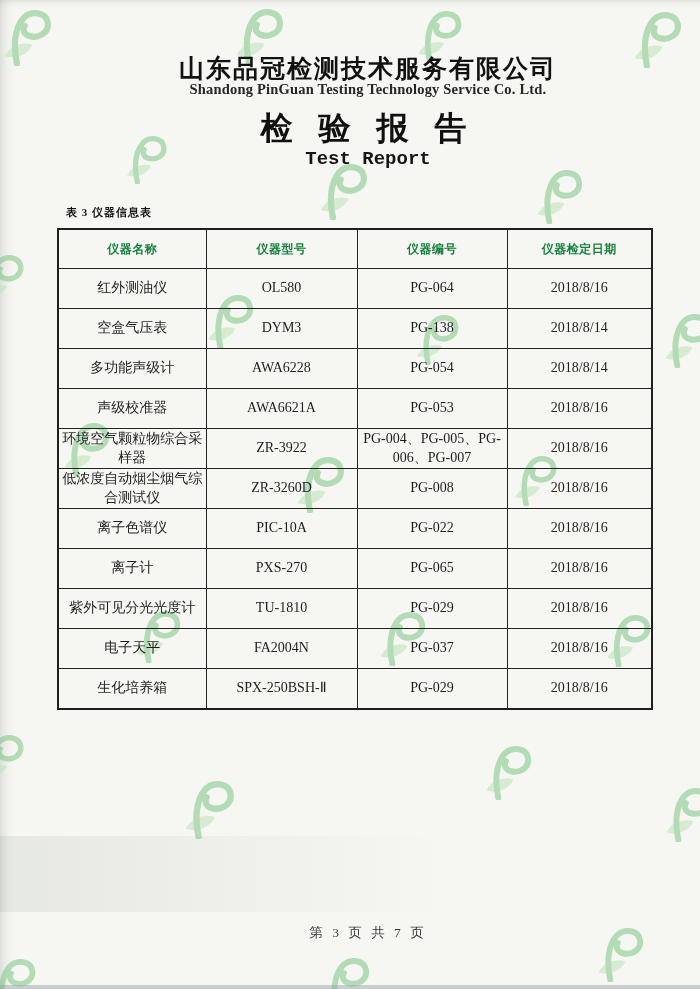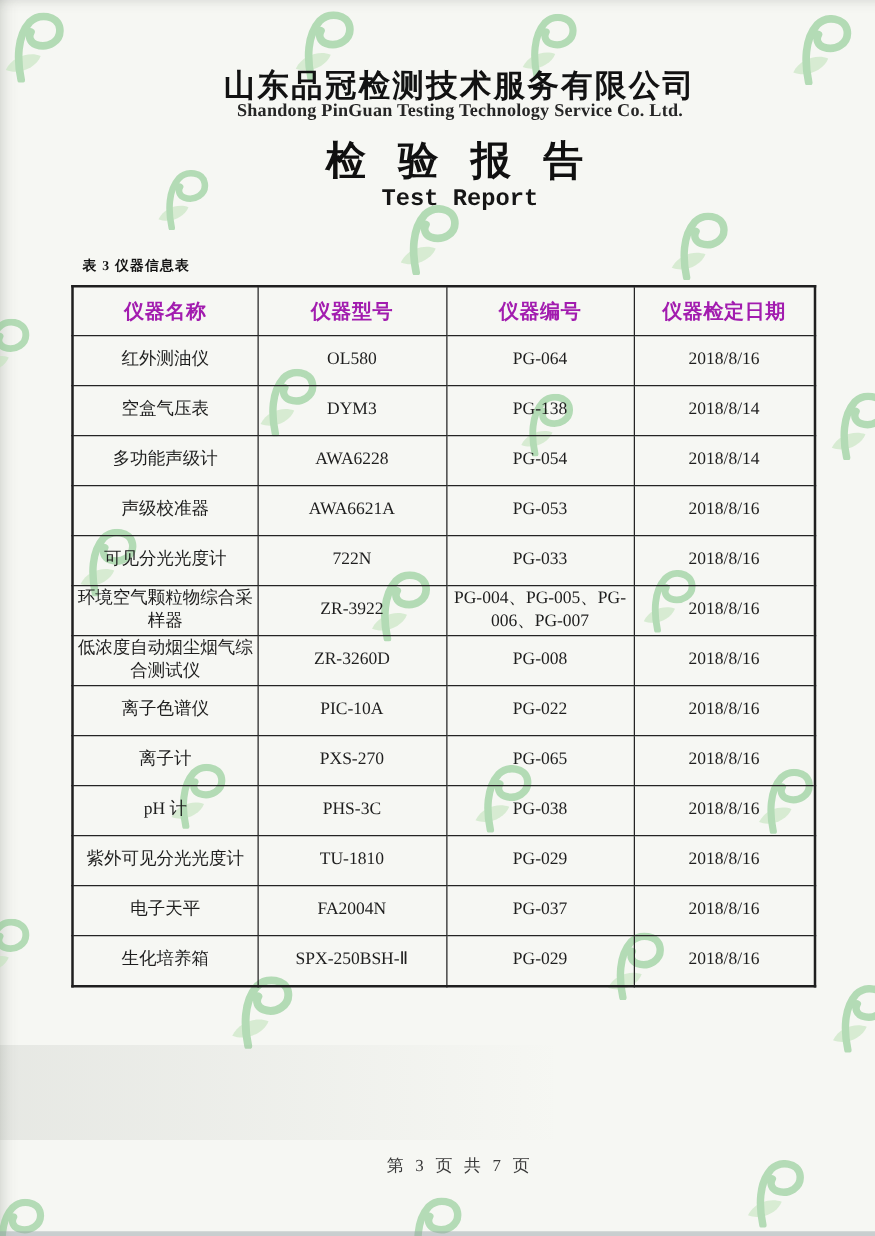--- a/index.html
+++ b/index.html
@@ -63,21 +63,21 @@
     border:2.5px solid #1f1f1f;
     background:transparent;
   }
   table.itable th, table.itable td {
     border:1.6px solid #242424;
     text-align:center; vertical-align:middle;
     padding:1px 3px;
     overflow:hidden;
   }
   table.itable th {
-    height:36px; font-size:16px; font-weight:bold; color:#a21caf;
+    height:36px; font-size:12px; font-weight:bold; color:#15803d;
     letter-spacing:.5px;
   }
   table.itable td {
     height:37px; font-size:14px; color:#1e1e1e; line-height:1.3;
   }
   
   .footer {
     position:absolute; top:924px; left:0; width:100%;
     text-align:center; font-size:13.5px; color:#3a3a3a;
     letter-spacing:3px;
@@ -234,26 +234,20 @@
           <td>PG-054</td>
           <td>2018/8/14</td>
         </tr>
         <tr>
           <td>声级校准器</td>
           <td>AWA6621A</td>
           <td>PG-053</td>
           <td>2018/8/16</td>
         </tr>
         <tr>
-          <td>可见分光光度计</td>
-          <td>722N</td>
-          <td>PG-033</td>
-          <td>2018/8/16</td>
-        </tr>
-        <tr>
           <td>环境空气颗粒物综合采样器</td>
           <td>ZR-3922</td>
           <td>PG-004、PG-005、PG-006、PG-007</td>
           <td>2018/8/16</td>
         </tr>
         <tr>
           <td>低浓度自动烟尘烟气综合测试仪</td>
           <td>ZR-3260D</td>
           <td>PG-008</td>
           <td>2018/8/16</td>
@@ -261,26 +255,20 @@
         <tr>
           <td>离子色谱仪</td>
           <td>PIC-10A</td>
           <td>PG-022</td>
           <td>2018/8/16</td>
         </tr>
         <tr>
           <td>离子计</td>
           <td>PXS-270</td>
           <td>PG-065</td>
-          <td>2018/8/16</td>
-        </tr>
-        <tr>
-          <td>pH 计</td>
-          <td>PHS-3C</td>
-          <td>PG-038</td>
           <td>2018/8/16</td>
         </tr>
         <tr>
           <td>紫外可见分光光度计</td>
           <td>TU-1810</td>
           <td>PG-029</td>
           <td>2018/8/16</td>
         </tr>
         <tr>
           <td>电子天平</td>

